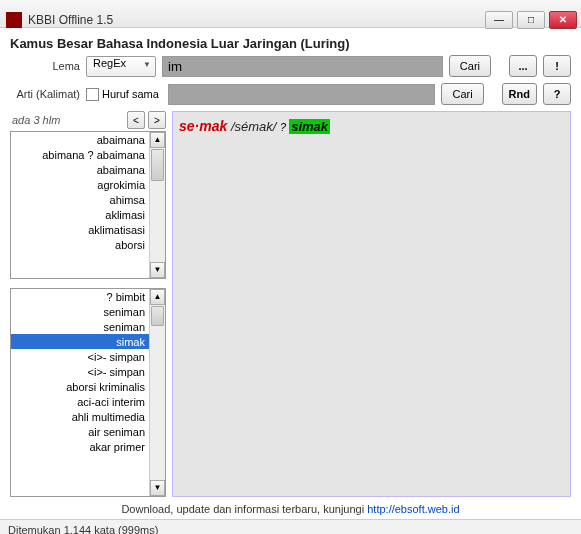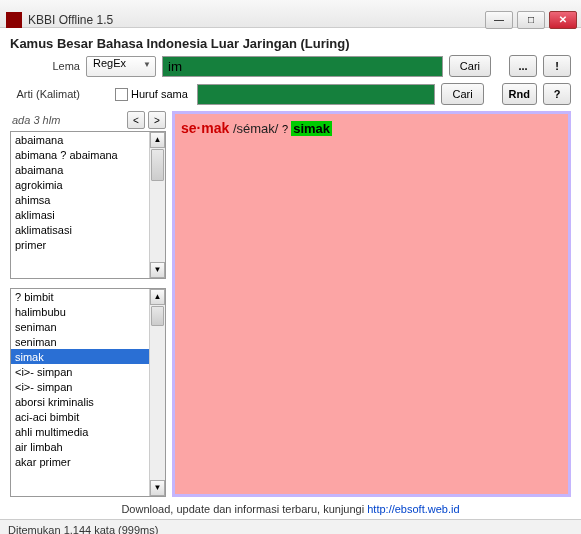--- a/index.html
+++ b/index.html
@@ -12,44 +12,44 @@
 .titlebar .winbtn { width: 28px; height: 18px; background: linear-gradient(#fafafa,#e0e0e0); border: 1px solid #aaa; border-radius: 2px; display: flex; align-items: center; justify-content: center; font-size: 10px; cursor: pointer; }
 .titlebar .winbtn.close { background: linear-gradient(#e67,#c23); color: #fff; border-color: #933; font-weight: bold; }
 
 .content { padding: 8px 10px 0 10px; }
 .heading { font-size: 13px; font-weight: bold; color: #222; margin-bottom: 4px; }
 
 .search-row { display: flex; align-items: center; gap: 6px; margin-bottom: 6px; }
 .lbl { width: 70px; text-align: right; color: #333; }
 .select { height: 21px; background: linear-gradient(#fff,#eee); border: 1px solid #999; border-radius: 2px; padding: 0 18px 12px 6px; position: relative; cursor: pointer; }
 .select::after { content: "▼"; position: absolute; right: 4px; top: 3px; font-size: 8px; color: #555; }
-.txtinput { flex: 1; height: 21px; border: 1px solid #999; background: #15803d; padding: 0 5px; }
+.txtinput { flex: 1; height: 21px; border: 1px solid #999; background: #a3a3a3; padding: 0 5px; }
 .btn { height: 22px; min-width: 40px; padding: 0 10px; background: linear-gradient(#fafafa,#e4e4e4); border: 1px solid #888; border-radius: 3px; cursor: pointer; font-size: 11px; }
 .btn.small { min-width: 28px; padding: 0 6px; font-weight: bold; }
 .checkbox { width: 13px; height: 13px; border: 1px solid #888; background: #fff; display: inline-block; margin-right: 3px; vertical-align: middle; }
 .chklbl { vertical-align: middle; }
 
 .main-area { display: flex; gap: 6px; margin-top: 6px; height: 386px; }
 .left-col { width: 156px; display: flex; flex-direction: column; }
 .pager-row { display: flex; align-items: center; gap: 3px; margin-bottom: 2px; }
 .pager-row .info { flex: 1; font-style: italic; color: #555; padding-left: 2px; }
 .navbtn { width: 18px; height: 18px; border: 1px solid #999; background: linear-gradient(#fafafa,#e4e4e4); border-radius: 2px; font-size: 10px; cursor: pointer; }
 
 .listbox { border: 1px solid #999; background: #fff; overflow: hidden; position: relative; display: flex; }
-.listbox .items { flex: 1; overflow: hidden; }
+.listbox .items { flex: 1; overflow: hidden; text-align: right; }
 .listbox .item { padding: 1px 4px; height: 15px; line-height: 15px; white-space: nowrap; overflow: hidden; text-overflow: clip; cursor: pointer; }
 .listbox .item.selected { background: #2a6fd4; color: #fff; }
 .listbox .scroll { width: 16px; background: #eee; border-left: 1px solid #ccc; position: relative; }
 .listbox .scroll .arr { height: 16px; background: linear-gradient(#fafafa,#ddd); border: 1px solid #aaa; font-size: 8px; text-align: center; line-height: 14px; cursor: pointer; }
 .listbox .scroll .thumb { position: absolute; left: 1px; right: 1px; background: linear-gradient(#e8e8e8,#ccc); border: 1px solid #aaa; border-radius: 1px; }
 
 .list1 { height: 148px; }
 .list2 { flex: 1; margin-top: 9px; }
 
-.def-panel { flex: 1; border: 3px solid #c4b5fd; background: #fca5a5; padding: 6px; overflow: hidden; position: relative; }
+.def-panel { flex: 1; border: 1px solid #c4b5fd; background: #e5e5e5; padding: 6px; overflow: hidden; position: relative; font-style: italic; }
 .def-headword { color: #c00; font-weight: bold; font-size: 14px; }
 .def-pron { color: #222; font-size: 13px; }
 .def-ref { background: #0c0; color: #000; font-weight: bold; font-size: 13px; padding: 0 2px; }
 
 .footer-link { text-align: center; padding: 6px 0 4px 0; color: #333; }
 .footer-link a { color: #0044cc; text-decoration: none; font-weight: normal; }
 .statusbar { border-top: 1px solid #ccc; padding: 4px 8px; background: #f2f2f2; color: #333; }
 </style>
 </head>
 <body>
@@ -72,21 +72,21 @@
     <div class="select" style="width:70px"><span>RegEx</span></div>
     <input class="txtinput" value="im" style="">
     <button class="btn">Cari</button>
     <div style="width:6px"></div>
     <button class="btn small">...</button>
     <button class="btn small">!</button>
   </div>
 
   <div class="search-row">
     <div class="lbl">Arti (Kalimat)</div>
-    <div style="width:76px; display:flex; align-items:center;margin-left:29px;">
+    <div style="width:76px; display:flex; align-items:center;">
       <span class="checkbox"></span>
       <span class="chklbl">Huruf sama</span>
     </div>
     <input class="txtinput" value="" style="">
     <button class="btn">Cari</button>
     <div style="width:6px"></div>
     <button class="btn small">Rnd</button>
     <button class="btn small">?</button>
   </div>
 
@@ -100,42 +100,41 @@
 
       <div class="listbox list1">
         <div class="items" id="list1-items">
             <div class="item">abaimana</div>
             <div class="item">abimana ? abaimana</div>
             <div class="item">abaimana</div>
             <div class="item">agrokimia</div>
             <div class="item">ahimsa</div>
             <div class="item">aklimasi</div>
             <div class="item">aklimatisasi</div>
-            <div class="item">primer</div>
+            <div class="item">aborsi</div>
           </div>
         <div class="scroll">
           <div class="arr">▲</div>
           <div class="thumb" style="top:17px; height:32px"></div>
           <div class="arr" style="position:absolute;bottom:0;left:0;right:0">▼</div>
         </div>
       </div>
 
       <div class="listbox list2">
         <div class="items" id="list2-items">
             <div class="item">? bimbit</div>
-            <div class="item">halimbubu</div>
             <div class="item">seniman</div>
             <div class="item">seniman</div>
             <div class="item selected">simak</div>
             <div class="item">&lt;i&gt;- simpan</div>
             <div class="item">&lt;i&gt;- simpan</div>
             <div class="item">aborsi kriminalis</div>
-            <div class="item">aci-aci bimbit</div>
+            <div class="item">aci-aci interim</div>
             <div class="item">ahli multimedia</div>
-            <div class="item">air limbah</div>
+            <div class="item">air seniman</div>
             <div class="item">akar primer</div>
           </div>
         <div class="scroll">
           <div class="arr">▲</div>
           <div class="thumb" style="top:17px; height:20px"></div>
           <div class="arr" style="position:absolute;bottom:0;left:0;right:0">▼</div>
         </div>
       </div>
     </div>
 

